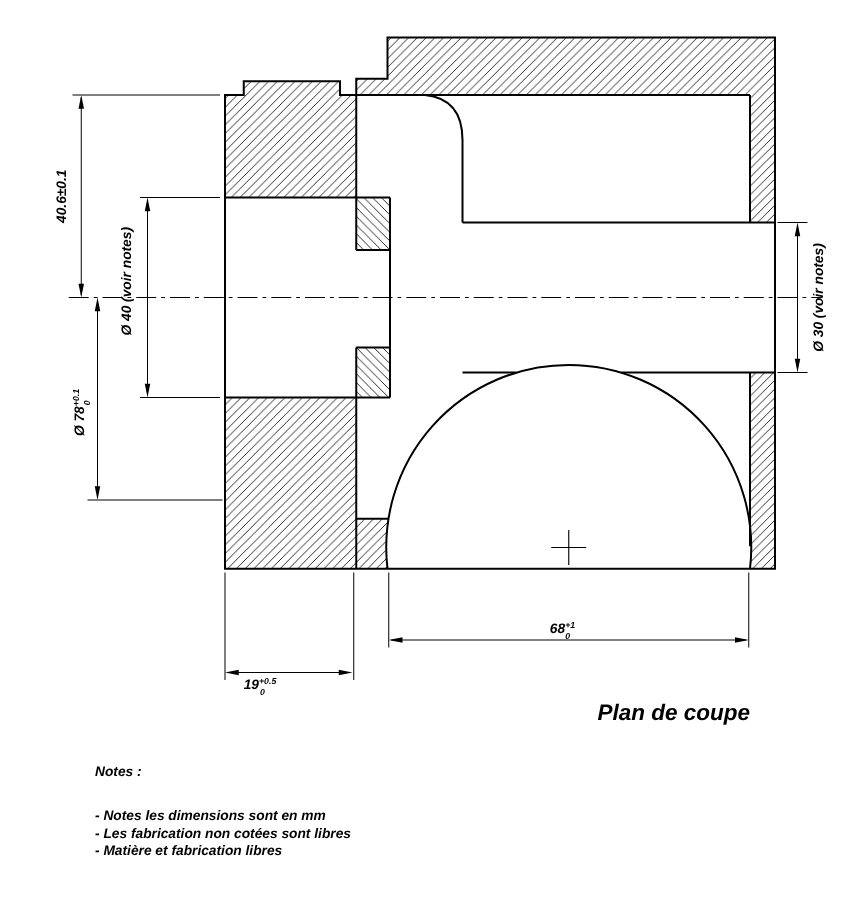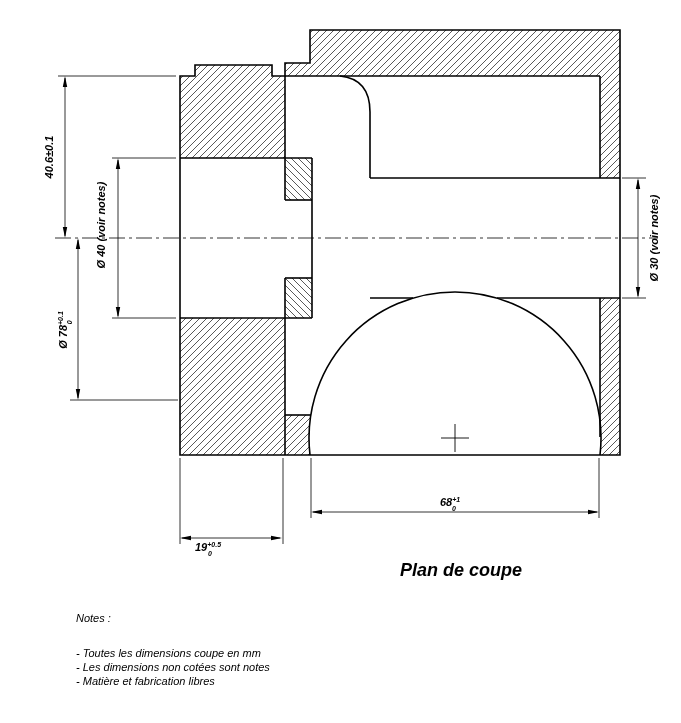--- a/index.html
+++ b/index.html
@@ -2,23 +2,23 @@
 <html><head>
 <meta charset="utf-8">
 <style>
   html,body{margin:0;padding:0;background:#fff}
   .stage{position:relative;width:681px;height:723px;background:#fff;overflow:hidden;
          font-family:"Liberation Sans",sans-serif;color:#000}
   .stage svg{position:absolute;top:0;left:0}
   .dim{font-family:"Liberation Sans",sans-serif;font-style:italic;font-weight:700;
        font-size:11px;fill:#000}
   .tol{font-size:7px}
-  .drawing-title{position:absolute;left:400px;top:560px;width:200px;text-align:left;
+  .drawing-title{position:absolute;left:400px;top:560px;width:200px;text-align:right;
          font-style:italic;font-weight:700;font-size:18px}
-  .notes{position:absolute;left:76px;top:612px;font-style:italic;font-weight:400;
+  .notes{position:absolute;left:76px;top:612px;font-style:italic;font-weight:700;
          font-size:11px}
   .notes .heading{margin-bottom:22px}
   .note-line{line-height:14px;white-space:nowrap}
 </style>
 </head>
 <body>
 
 <div class="stage">
 
   <svg width="681" height="600" viewBox="0 0 681 600">
@@ -127,18 +127,18 @@
       <polygon points="180,538 191,535.8 191,540.2" fill="#000"></polygon>
       <polygon points="282,538 271,535.8 271,540.2" fill="#000"></polygon>
       <text class="dim" x="208" y="551" text-anchor="middle"><tspan>19</tspan><tspan class="tol" dy="-4">+0.5</tspan><tspan class="tol" dx="-13" dy="9">0</tspan></text>
     </g>
   </svg>
 
   <div class="drawing-title">Plan de coupe</div>
 
   <div class="notes">
     <div class="heading">Notes :</div>
-    <div class="note-line">- Toutes les dimensions coupe en mm</div>
-    <div class="note-line">- Les dimensions non cotées sont notes</div>
+    <div class="note-line">- Notes les dimensions sont en mm</div>
+    <div class="note-line">- Les fabrication non cotées sont libres</div>
     <div class="note-line">- Matière et fabrication libres</div>
   </div>
 
 </div>
 
 </body></html>

